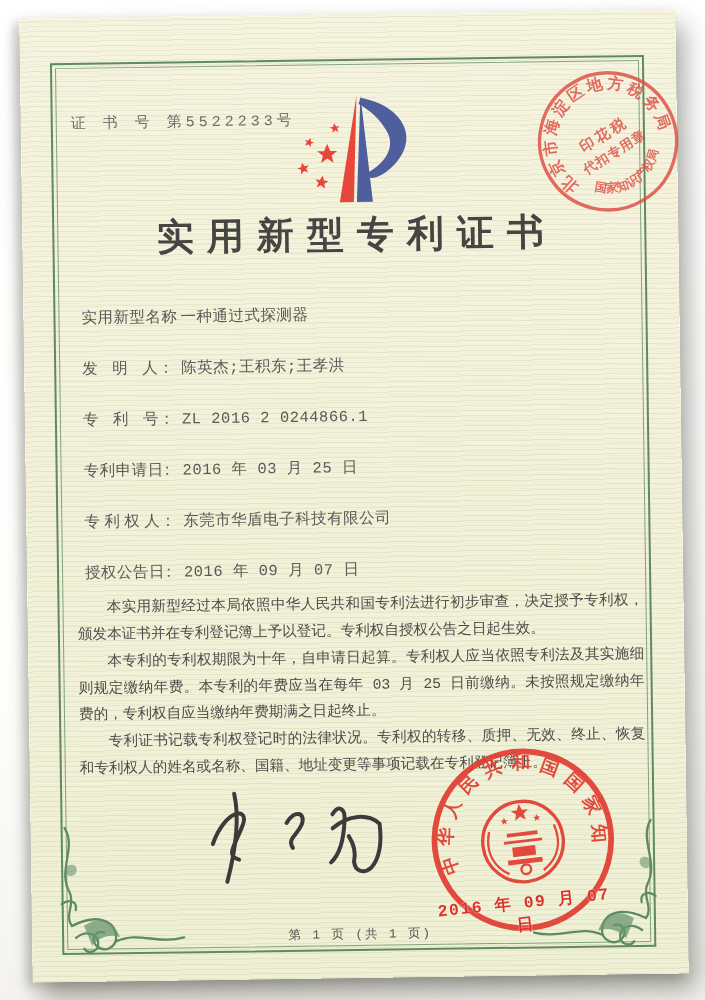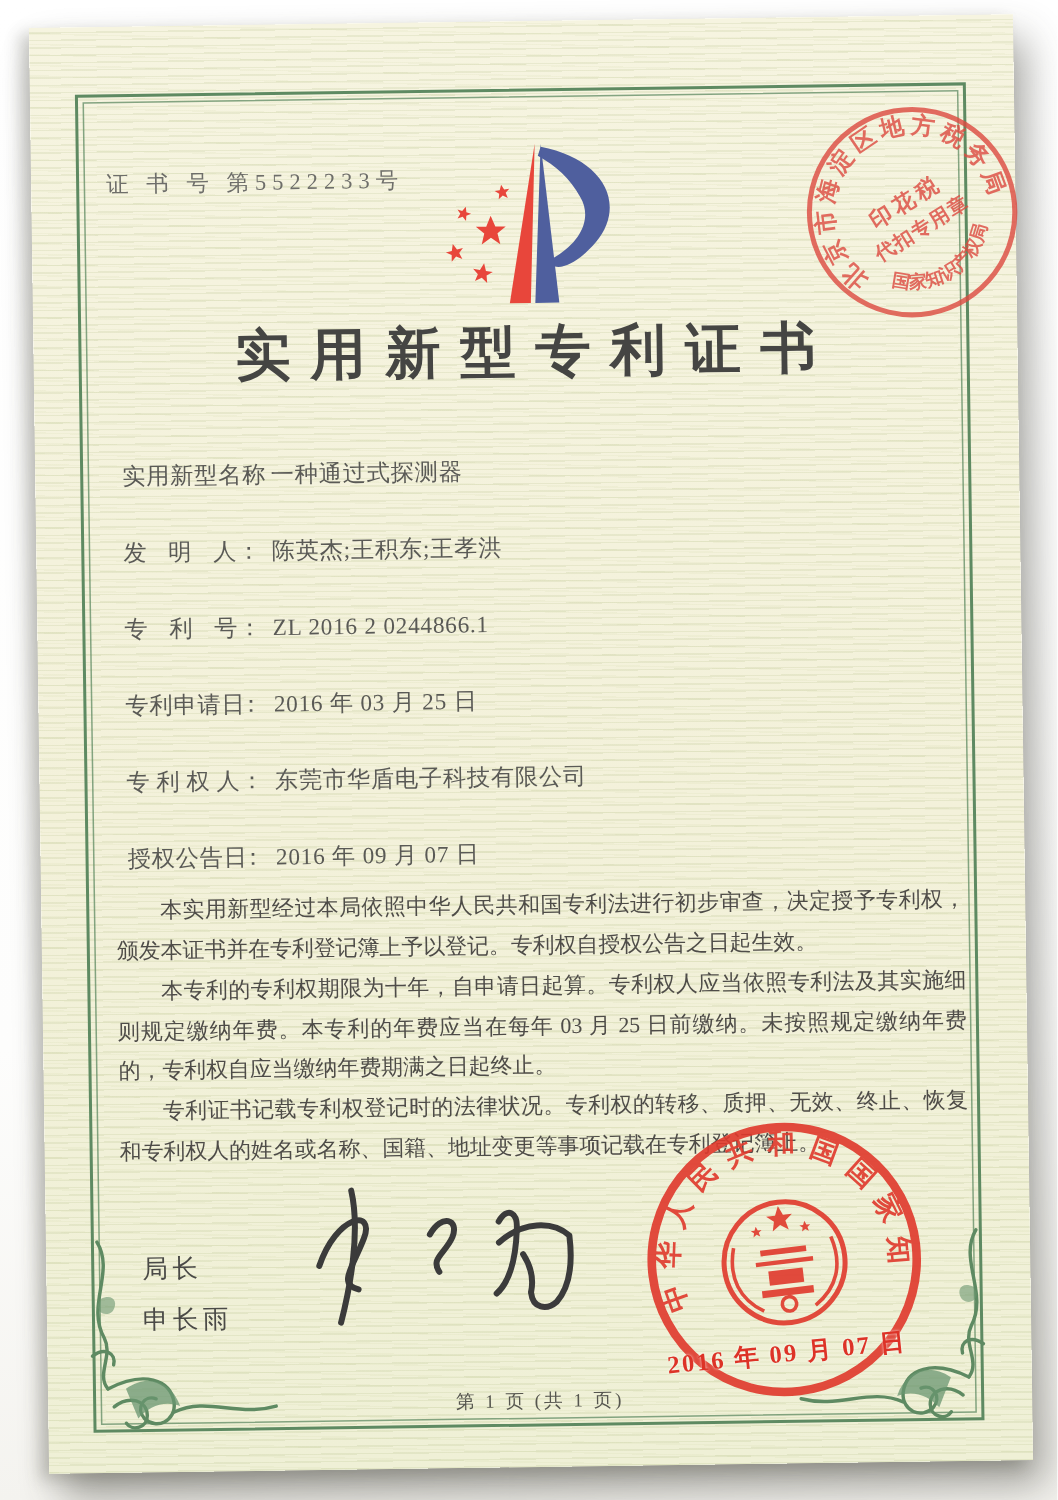--- a/index.html
+++ b/index.html
@@ -1,16 +1,16 @@
 <!DOCTYPE html>
 <html><head>
 <meta charset="utf-8">
 <style>
   html,body{margin:0;padding:0;background:#ffffff;}
-  .stage{position:relative;width:705px;height:1000px;background:linear-gradient(180deg,#ffffff 0%,#fdfdfc 70%,#f4f3ef 100%);overflow:hidden;font-family:Liberation Serif, serif;}
+  .stage{position:relative;width:705px;height:1000px;background:linear-gradient(180deg,#ffffff 0%,#fdfdfc 70%,#f4f3ef 100%);overflow:hidden;font-family:Liberation Mono, monospace;}
   .paper{position:absolute;left:26px;top:14px;width:656px;height:964px;
     background:
       repeating-linear-gradient(0deg, rgba(160,175,110,0.16) 0 1px, transparent 1px 5px),
       repeating-linear-gradient(2deg, rgba(190,200,140,0.10) 0 1px, transparent 1px 7px),
       linear-gradient(180deg,#f6f4e0 0%,#f3f1da 55%,#eff0d6 100%);
     box-shadow:-6px 4px 10px rgba(70,70,60,.25), 8px 16px 26px rgba(60,60,50,.45);
     transform:rotate(-0.8deg);transform-origin:50% 50%;}
   .border-rect{position:absolute;left:30px;top:45px;right:32px;bottom:27px;border:2px solid #5e8a62;}
   .border-rect::after{content:"";position:absolute;left:3px;top:3px;right:3px;bottom:3px;border:1px solid rgba(94,138,98,.75);}
   .cert-no{position:absolute;left:50px;top:96px;font-size:15px;color:#6e6e6a;letter-spacing:4px;}
@@ -104,24 +104,20 @@
       <div class="frow"><span class="flabel">专利权人</span><span class="fcolon">：</span><span>东莞市华盾电子科技有限公司</span></div>
       <div class="frow"><span class="flabel">授权公告日</span><span class="fcolon">：</span><span>2016 年 09 月 07 日</span></div>
     </div>
 
     <div class="paras">
       <p>本实用新型经过本局依照中华人民共和国专利法进行初步审查，决定授予专利权，颁发本证书并在专利登记簿上予以登记。专利权自授权公告之日起生效。</p>
       <p>本专利的专利权期限为十年，自申请日起算。专利权人应当依照专利法及其实施细则规定缴纳年费。本专利的年费应当在每年 03 月 25 日前缴纳。未按照规定缴纳年费的，专利权自应当缴纳年费期满之日起终止。</p>
       <p>专利证书记载专利权登记时的法律状况。专利权的转移、质押、无效、终止、恢复和专利权人的姓名或名称、国籍、地址变更等事项记载在专利登记簿上。</p>
     </div>
 
-    <div class="sig-block">
-      <div>局长</div>
-      <div>申长雨</div>
-    </div>
 
     <svg class="signature" viewBox="0 0 232 112">
       <g stroke="#3b3b3b" stroke-width="4" fill="none" stroke-linecap="round" stroke-linejoin="round">
         <path d="M30,62 C42,28 68,24 60,44 C52,64 42,74 56,78"></path>
         <path d="M52,12 C58,40 50,78 44,100"></path>
         <path d="M104,42 C112,28 124,32 119,44 C114,55 104,58 110,67"></path>
         <path d="M150,34 C156,24 163,28 162,40 C161,60 157,74 148,82"></path>
         <path d="M150,48 C166,34 186,34 197,44 C199,62 197,78 188,88 C181,94 172,92 171,82"></path>
         <path d="M166,56 C171,64 173,72 171,81"></path>
       </g>

